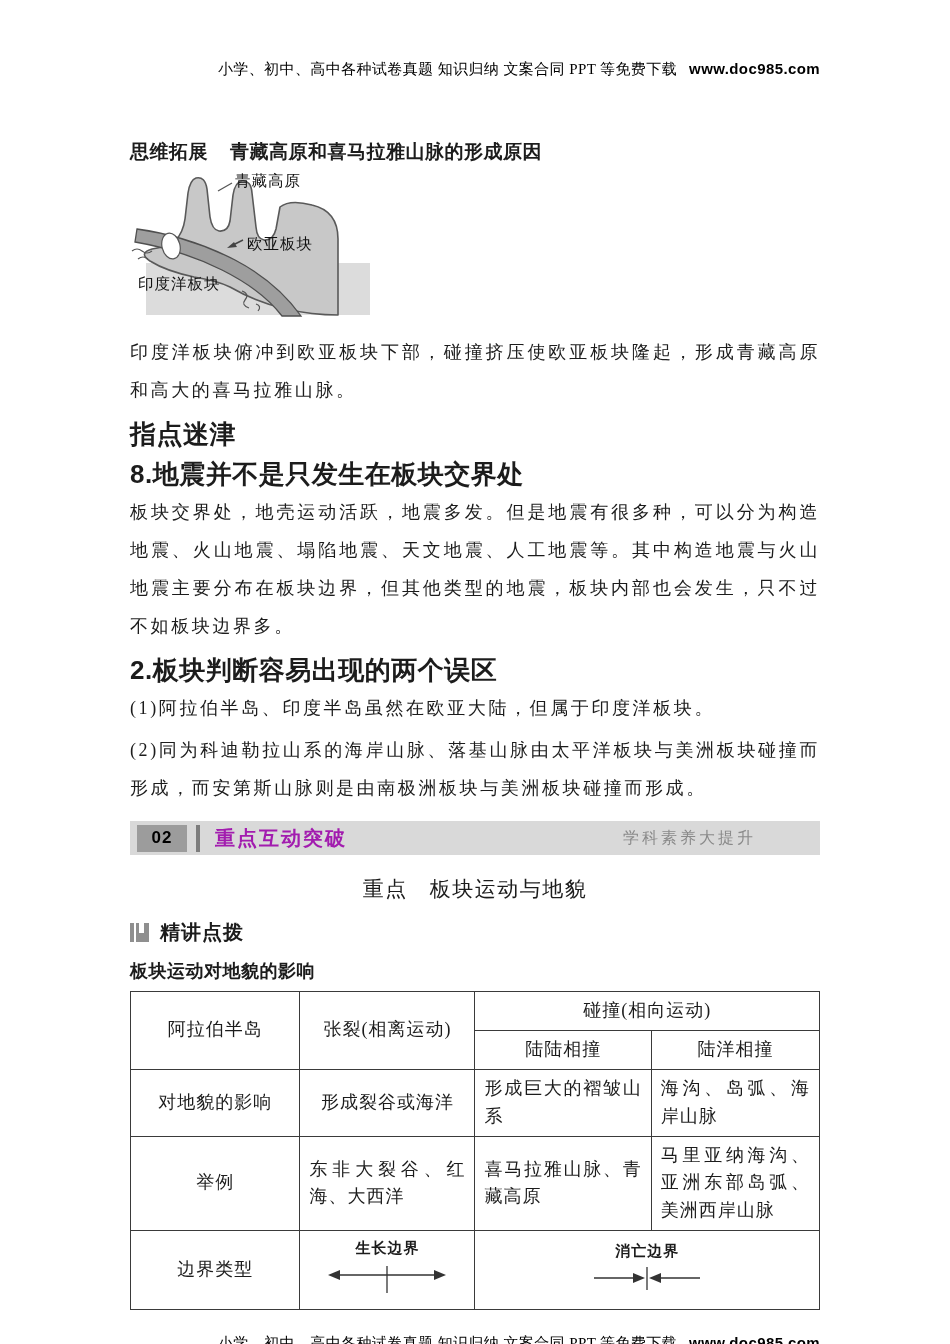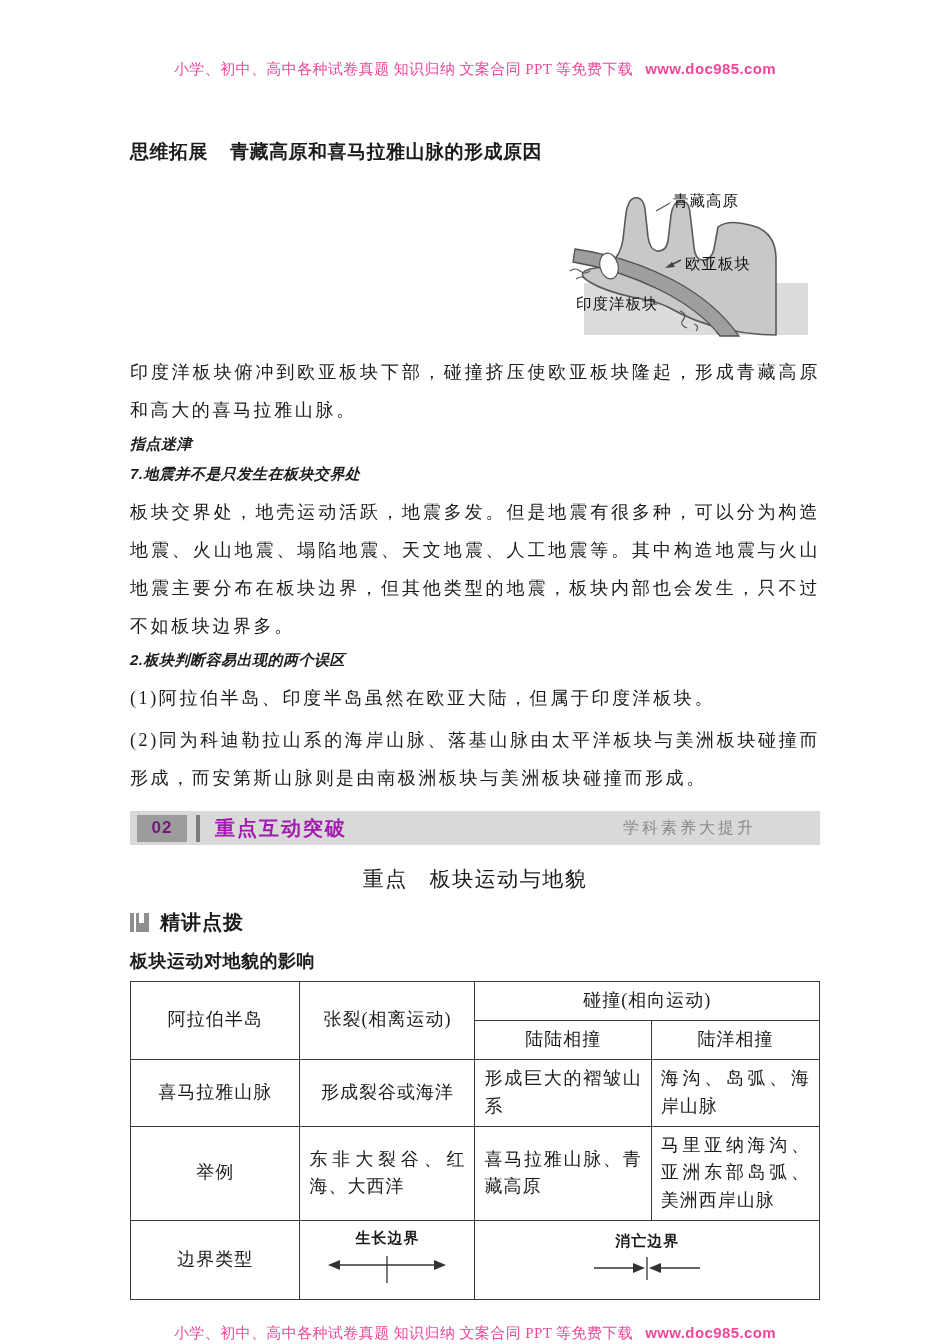--- a/index.html
+++ b/index.html
@@ -4,40 +4,40 @@
 <style>
   * { margin:0; padding:0; box-sizing:border-box; }
   body { background:#ffffff; }
   .page {
     position:relative; width:950px; height:1344px; margin:0 auto;
     background:#ffffff; color:#1c1c1c; overflow:hidden;
     font-family:"Liberation Serif","DejaVu Serif",serif;
   }
   .content { width:690px; margin:0 130px; }
 
-  .doc-header, .doc-footer { text-align:center; font-size:15px; color:#ec4899; letter-spacing:0.4px; }
+  .doc-header, .doc-footer { text-align:right; font-size:15px; color:#000000; letter-spacing:0.4px; }
   .doc-header { padding-top:60px; }
   .doc-footer { margin-top:24px; }
   .site-url { font-family:"Liberation Sans","DejaVu Sans",sans-serif; font-weight:bold; margin-left:12px; font-size:15px; }
 
   .sec-title { margin-top:60px; font-family:"Liberation Sans","DejaVu Sans",sans-serif; font-weight:bold; font-size:19px; letter-spacing:0.5px; }
   .gap-w { display:inline-block; width:22px; }
 
-  .figure-wrap { margin-top:20px; text-align:right; }
+  .figure-wrap { margin-top:0; text-align:left; }
   .figure-wrap svg { display:inline-block; }
   .fig-label { font-size:15.5px; fill:#111; letter-spacing:1px; }
 
   .para { margin-top:12px; font-size:18px; line-height:38px; text-align:justify; letter-spacing:2.6px; }
   .para-tight { margin-top:4px; }
 
-  .h-bold { font-family:"Liberation Sans","DejaVu Sans",sans-serif; font-weight:bold; font-size:15px; letter-spacing:0.5px; line-height:30px;font-style:italic; }
+  .h-bold { margin-top:10px; font-family:"Liberation Sans","DejaVu Sans",sans-serif; font-weight:bold; font-size:26px; letter-spacing:0.5px; line-height:30px; }
 
   .banner { margin-top:14px; height:34px; background:#d9d9d9; display:flex; align-items:center;
             font-family:"Liberation Sans","DejaVu Sans",sans-serif; }
-  .banner-num { width:50px; height:27px; margin-left:7px; background:#9c9c9c; color:#701a75;
+  .banner-num { width:50px; height:27px; margin-left:7px; background:#9c9c9c; color:#000000;
                 font-weight:bold; font-size:17px; display:flex; align-items:center; justify-content:center; letter-spacing:1px; }
   .banner-bar { width:4px; height:27px; background:#7d7d7d; margin-left:9px; }
   .banner-title { margin-left:15px; font-weight:bold; font-size:20px; letter-spacing:2px; color:#a21caf; }
   .banner-sub { margin-left:auto; margin-right:64px; color:#8a8a8a; font-size:16px; letter-spacing:3px; }
 
   .key-heading { margin-top:20px; text-align:center; font-size:21px; letter-spacing:1.5px; }
 
   .subsection { margin-top:16px; display:flex; align-items:center;
                 font-family:"Liberation Sans","DejaVu Sans",sans-serif; font-weight:bold; font-size:20px; letter-spacing:1px; }
   .jj-icon { width:19px; height:19px; background:#8f8f8f; margin-right:11px; position:relative; flex:0 0 auto; }
@@ -100,21 +100,21 @@
         <text class="fig-label" x="105" y="21">青藏高原</text>
         <text class="fig-label" x="117" y="84">欧亚板块</text>
         <text class="fig-label" x="8" y="124">印度洋板块</text>
       </svg>
     </div>
 
     <div class="para">印度洋板块俯冲到欧亚板块下部，碰撞挤压使欧亚板块隆起，形成青藏高原和高大的喜马拉雅山脉。</div>
 
     <div class="h-bold">指点迷津</div>
 
-    <div class="h-bold">7.地震并不是只发生在板块交界处</div>
+    <div class="h-bold">8.地震并不是只发生在板块交界处</div>
     <div class="para para-tight">板块交界处，地壳运动活跃，地震多发。但是地震有很多种，可以分为构造地震、火山地震、塌陷地震、天文地震、人工地震等。其中构造地震与火山地震主要分布在板块边界，但其他类型的地震，板块内部也会发生，只不过不如板块边界多。</div>
 
     <div class="h-bold">2.板块判断容易出现的两个误区</div>
     <div class="para para-tight">(1)阿拉伯半岛、印度半岛虽然在欧亚大陆，但属于印度洋板块。</div>
     <div class="para para-tight">(2)同为科迪勒拉山系的海岸山脉、落基山脉由太平洋板块与美洲板块碰撞而形成，而安第斯山脉则是由南极洲板块与美洲板块碰撞而形成。</div>
 
     <div class="banner">
       <div class="banner-num">02</div>
       <div class="banner-bar"></div>
       <div class="banner-title">重点互动突破</div>
@@ -143,21 +143,21 @@
           <tr class="hr1">
         <td rowspan="2">阿拉伯半岛</td>
         <td rowspan="2">张裂(相离运动)</td>
         <td colspan="2">碰撞(相向运动)</td>
       </tr>
       <tr class="hr2">
         <td>陆陆相撞</td>
         <td>陆洋相撞</td>
       </tr>
       <tr class="row2">
-        <td>喜马拉雅山脉</td>
+        <td>对地貌的影响</td>
         <td>形成裂谷或海洋</td>
         <td class="jleft">形成巨大的褶皱山系</td>
         <td class="jleft">海沟、岛弧、海岸山脉</td>
       </tr>
       <tr class="row3">
         <td>举例</td>
         <td class="jleft">东非大裂谷、红海、大西洋</td>
         <td class="jleft">喜马拉雅山脉、青藏高原</td>
         <td class="jleft">马里亚纳海沟、亚洲东部岛弧、美洲西岸山脉</td>
       </tr>

